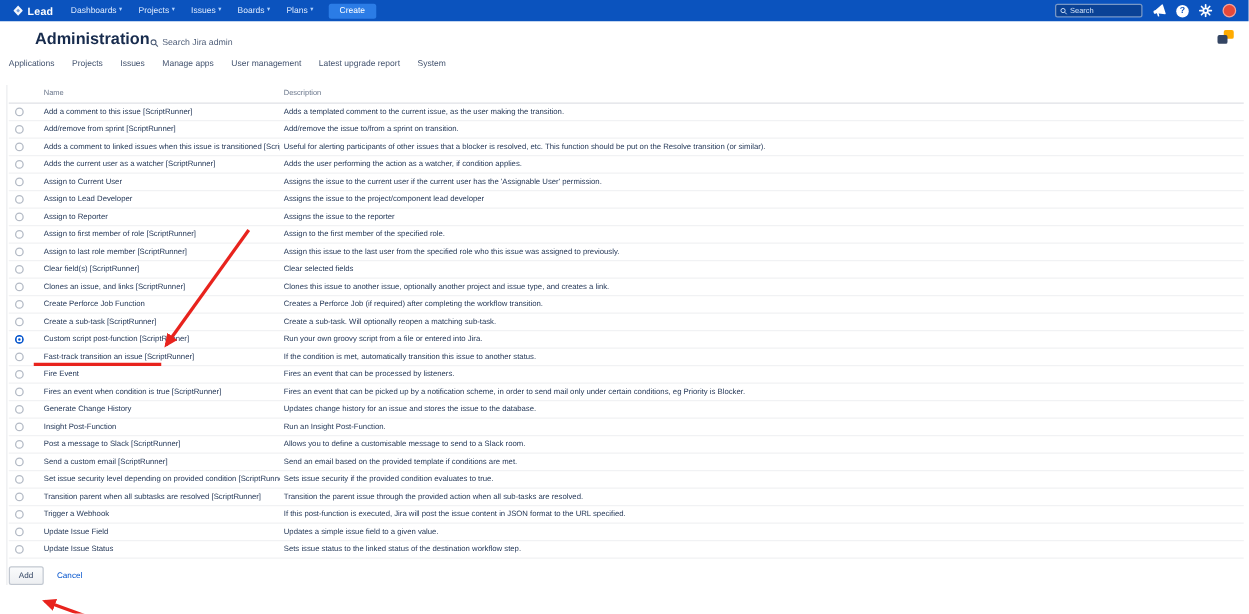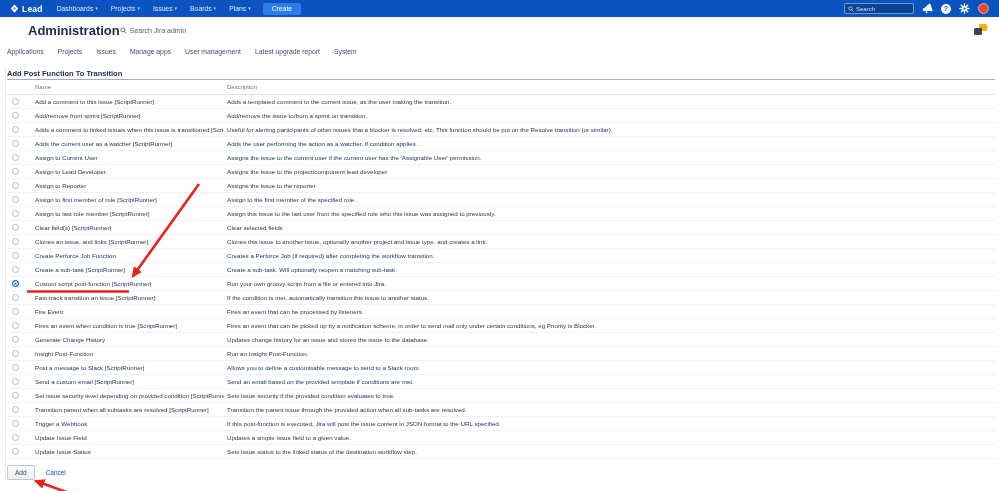--- a/index.html
+++ b/index.html
@@ -23,21 +23,21 @@
     border-radius:2px; display:flex; align-items:center; padding:0 3px; gap:2px; }
   .nav-search input { flex:1; min-width:0; background:transparent; border:none; outline:none;
     color:#fff; font-size:6px; font-family:"Liberation Sans",sans-serif; }
   .nav-search input::placeholder { color:#cfe0f7; }
   .icon-btn { display:flex; align-items:center; justify-content:center; cursor:pointer; }
   .help-circle { width:10px; height:10px; border-radius:50%; background:#fff; color:var(--navbar,#0B53BE);
     font-size:7px; font-weight:bold; display:flex; align-items:center; justify-content:center; }
   .avatar { width:11px; height:11px; border-radius:50%; background:#E5493A; border:1px solid #f2a19a; }
 
   
-  .admin-header { position:absolute; top:23px; left:28px; display:flex; align-items:center; }
+  .admin-header { position:absolute; top:23px; left:28px; display:flex; align-items:flex-end; }
   .admin-title { font-size:13px; font-weight:bold; color:#172B4D; }
   .admin-search { display:flex; align-items:center; gap:3px; color:#505F79; font-size:7px; cursor:pointer; }
   .feedback-icon { position:absolute; top:24px; right:12px; width:13px; height:11px; cursor:pointer; }
   .fb-b1 { position:absolute; right:0; top:0; width:8px; height:7px; background:#FFAB00; border-radius:1.5px; }
   .fb-b2 { position:absolute; left:0; bottom:0; width:8px; height:7px; background:#344563; border-radius:1.5px; }
 
   
   .tabs { position:absolute; top:48px; left:7px; display:flex; gap:14px; }
   .tab { font-size:6.8px; color:#42526E; cursor:pointer; }
 
@@ -164,21 +164,20 @@
     <span class="tab">Manage apps</span>
 
     <span class="tab">User management</span>
 
     <span class="tab">Latest upgrade report</span>
 
     <span class="tab">System</span>
   </div>
 
 <div class="content">
-  <div class="section-title">Add Post Function To Transition</div>
   <div class="thead">
     <div class="cell-radio"></div>
     <div class="cell-name">Name</div>
     <div class="cell-desc">Description</div>
   </div>
   <div>
 
       <div class="trow">
         <div class="cell-radio">
           <span class="radio"></span>

